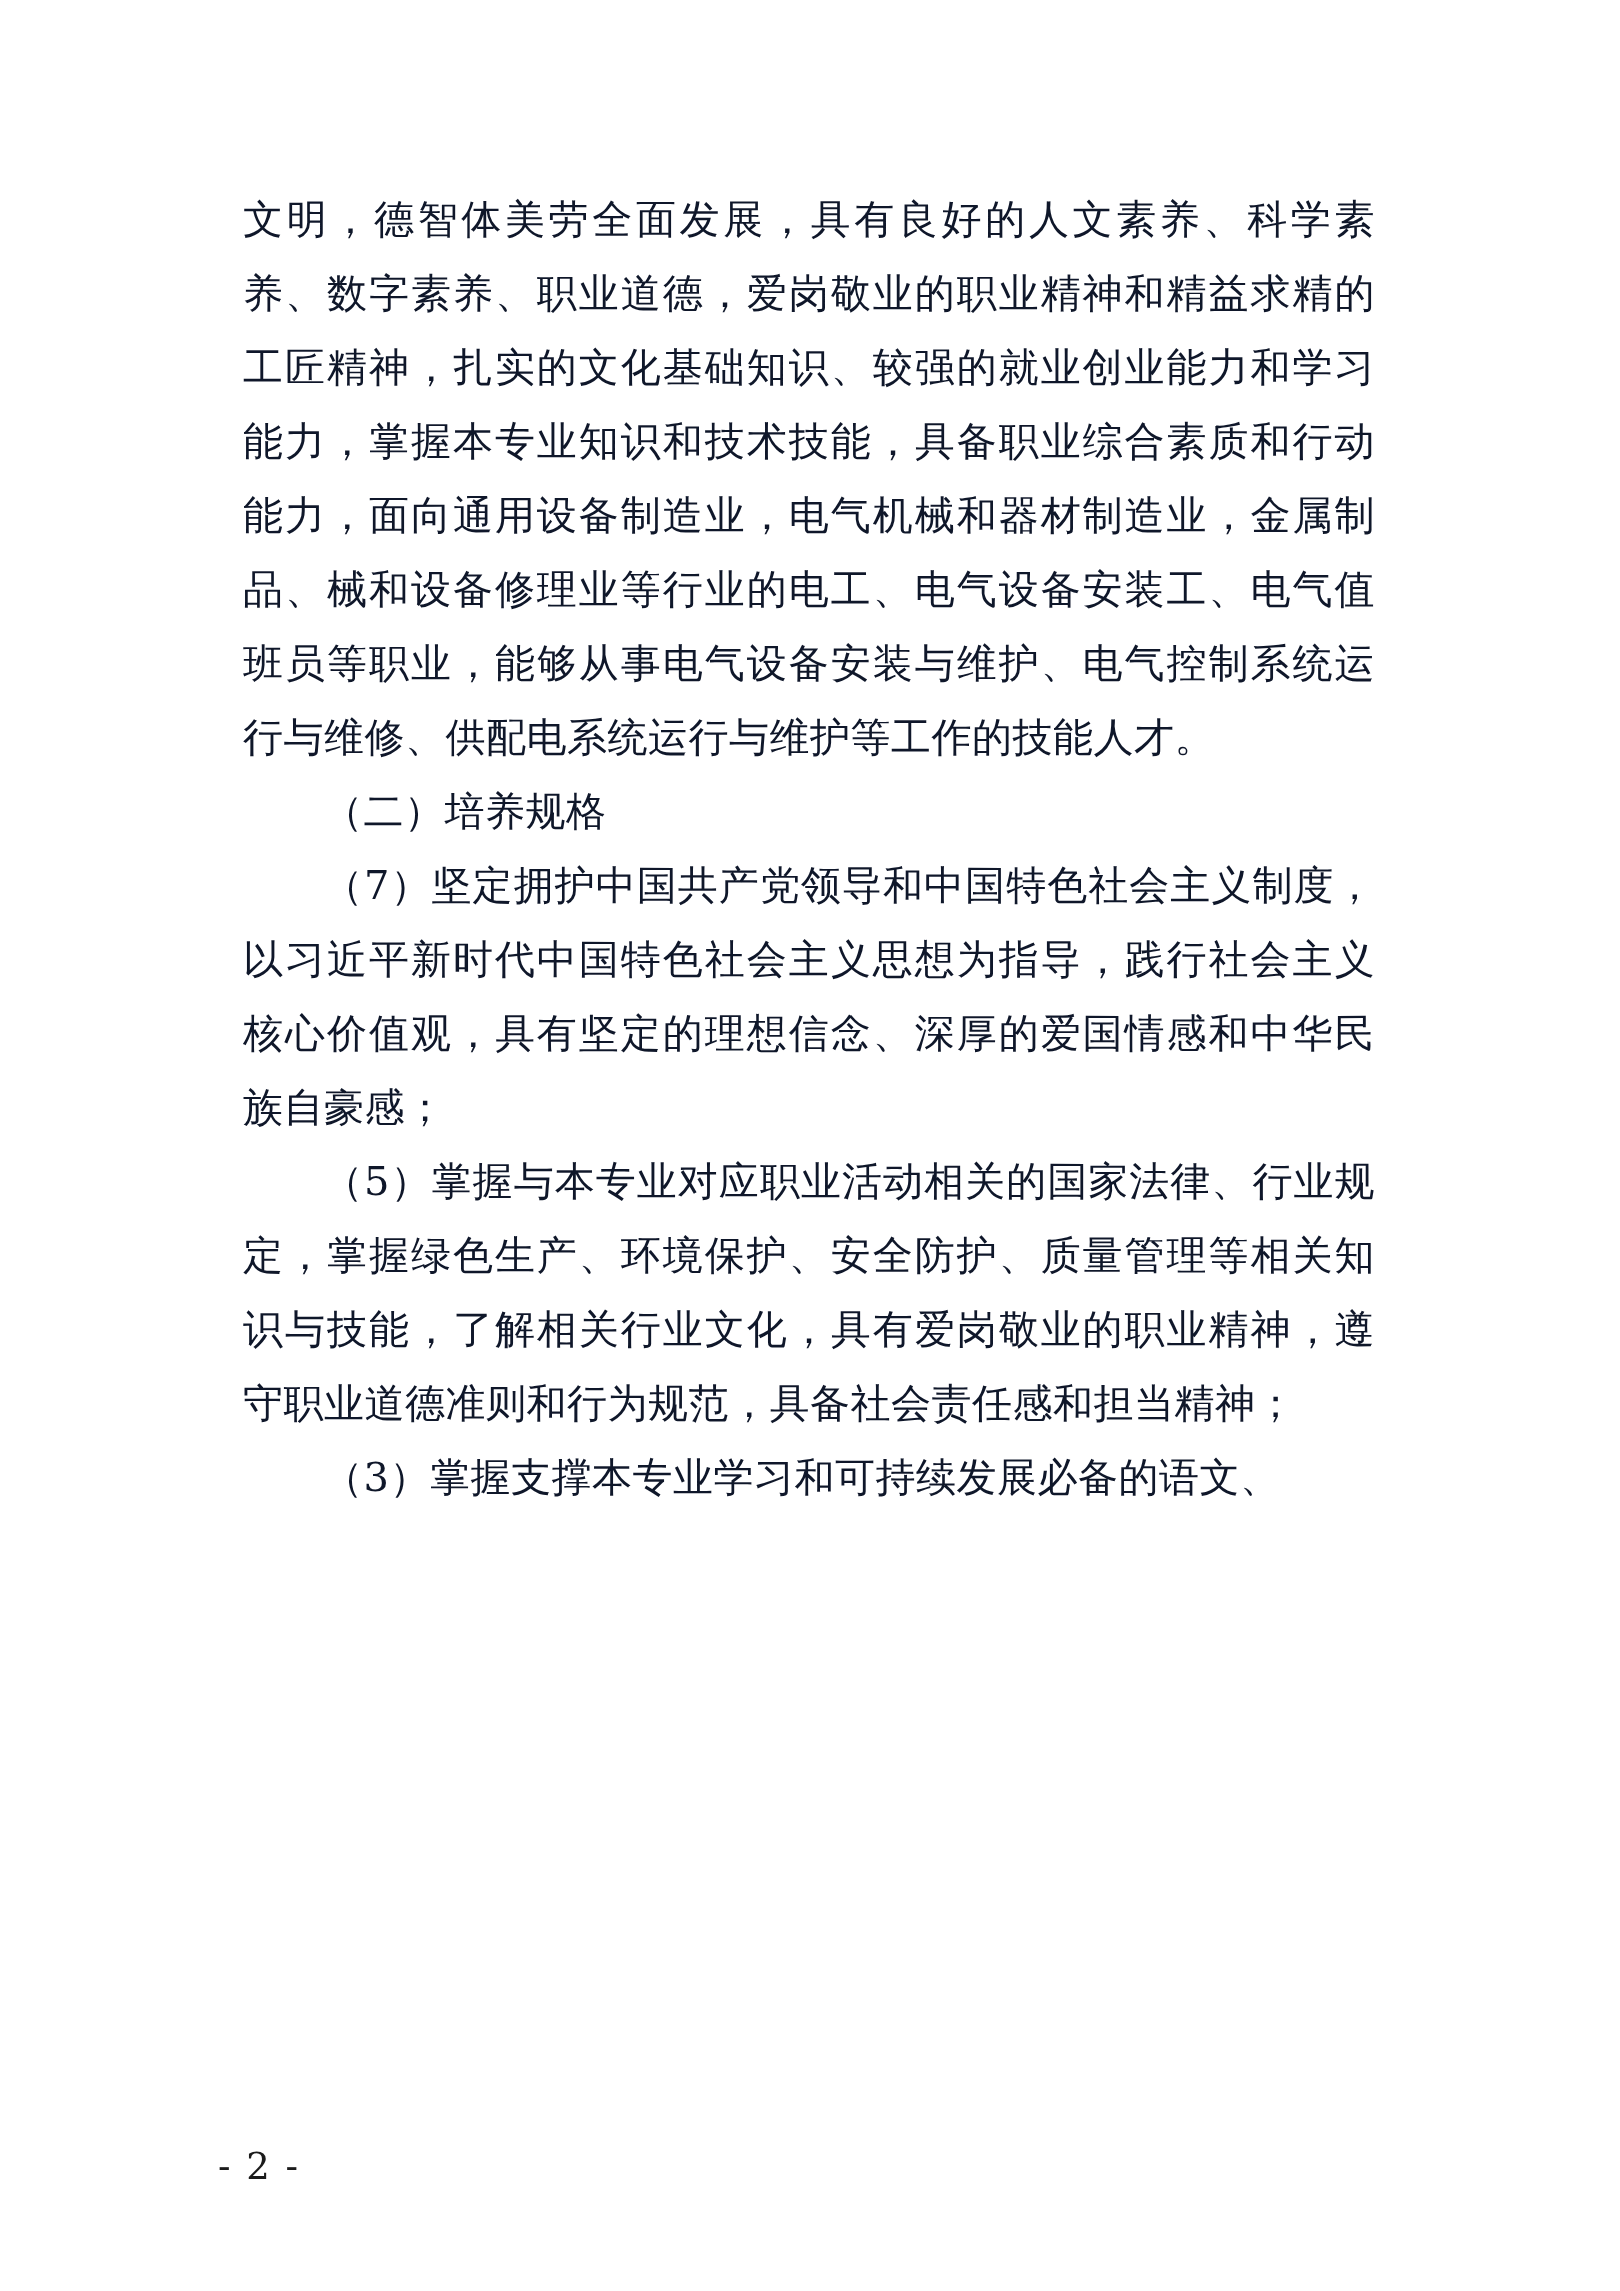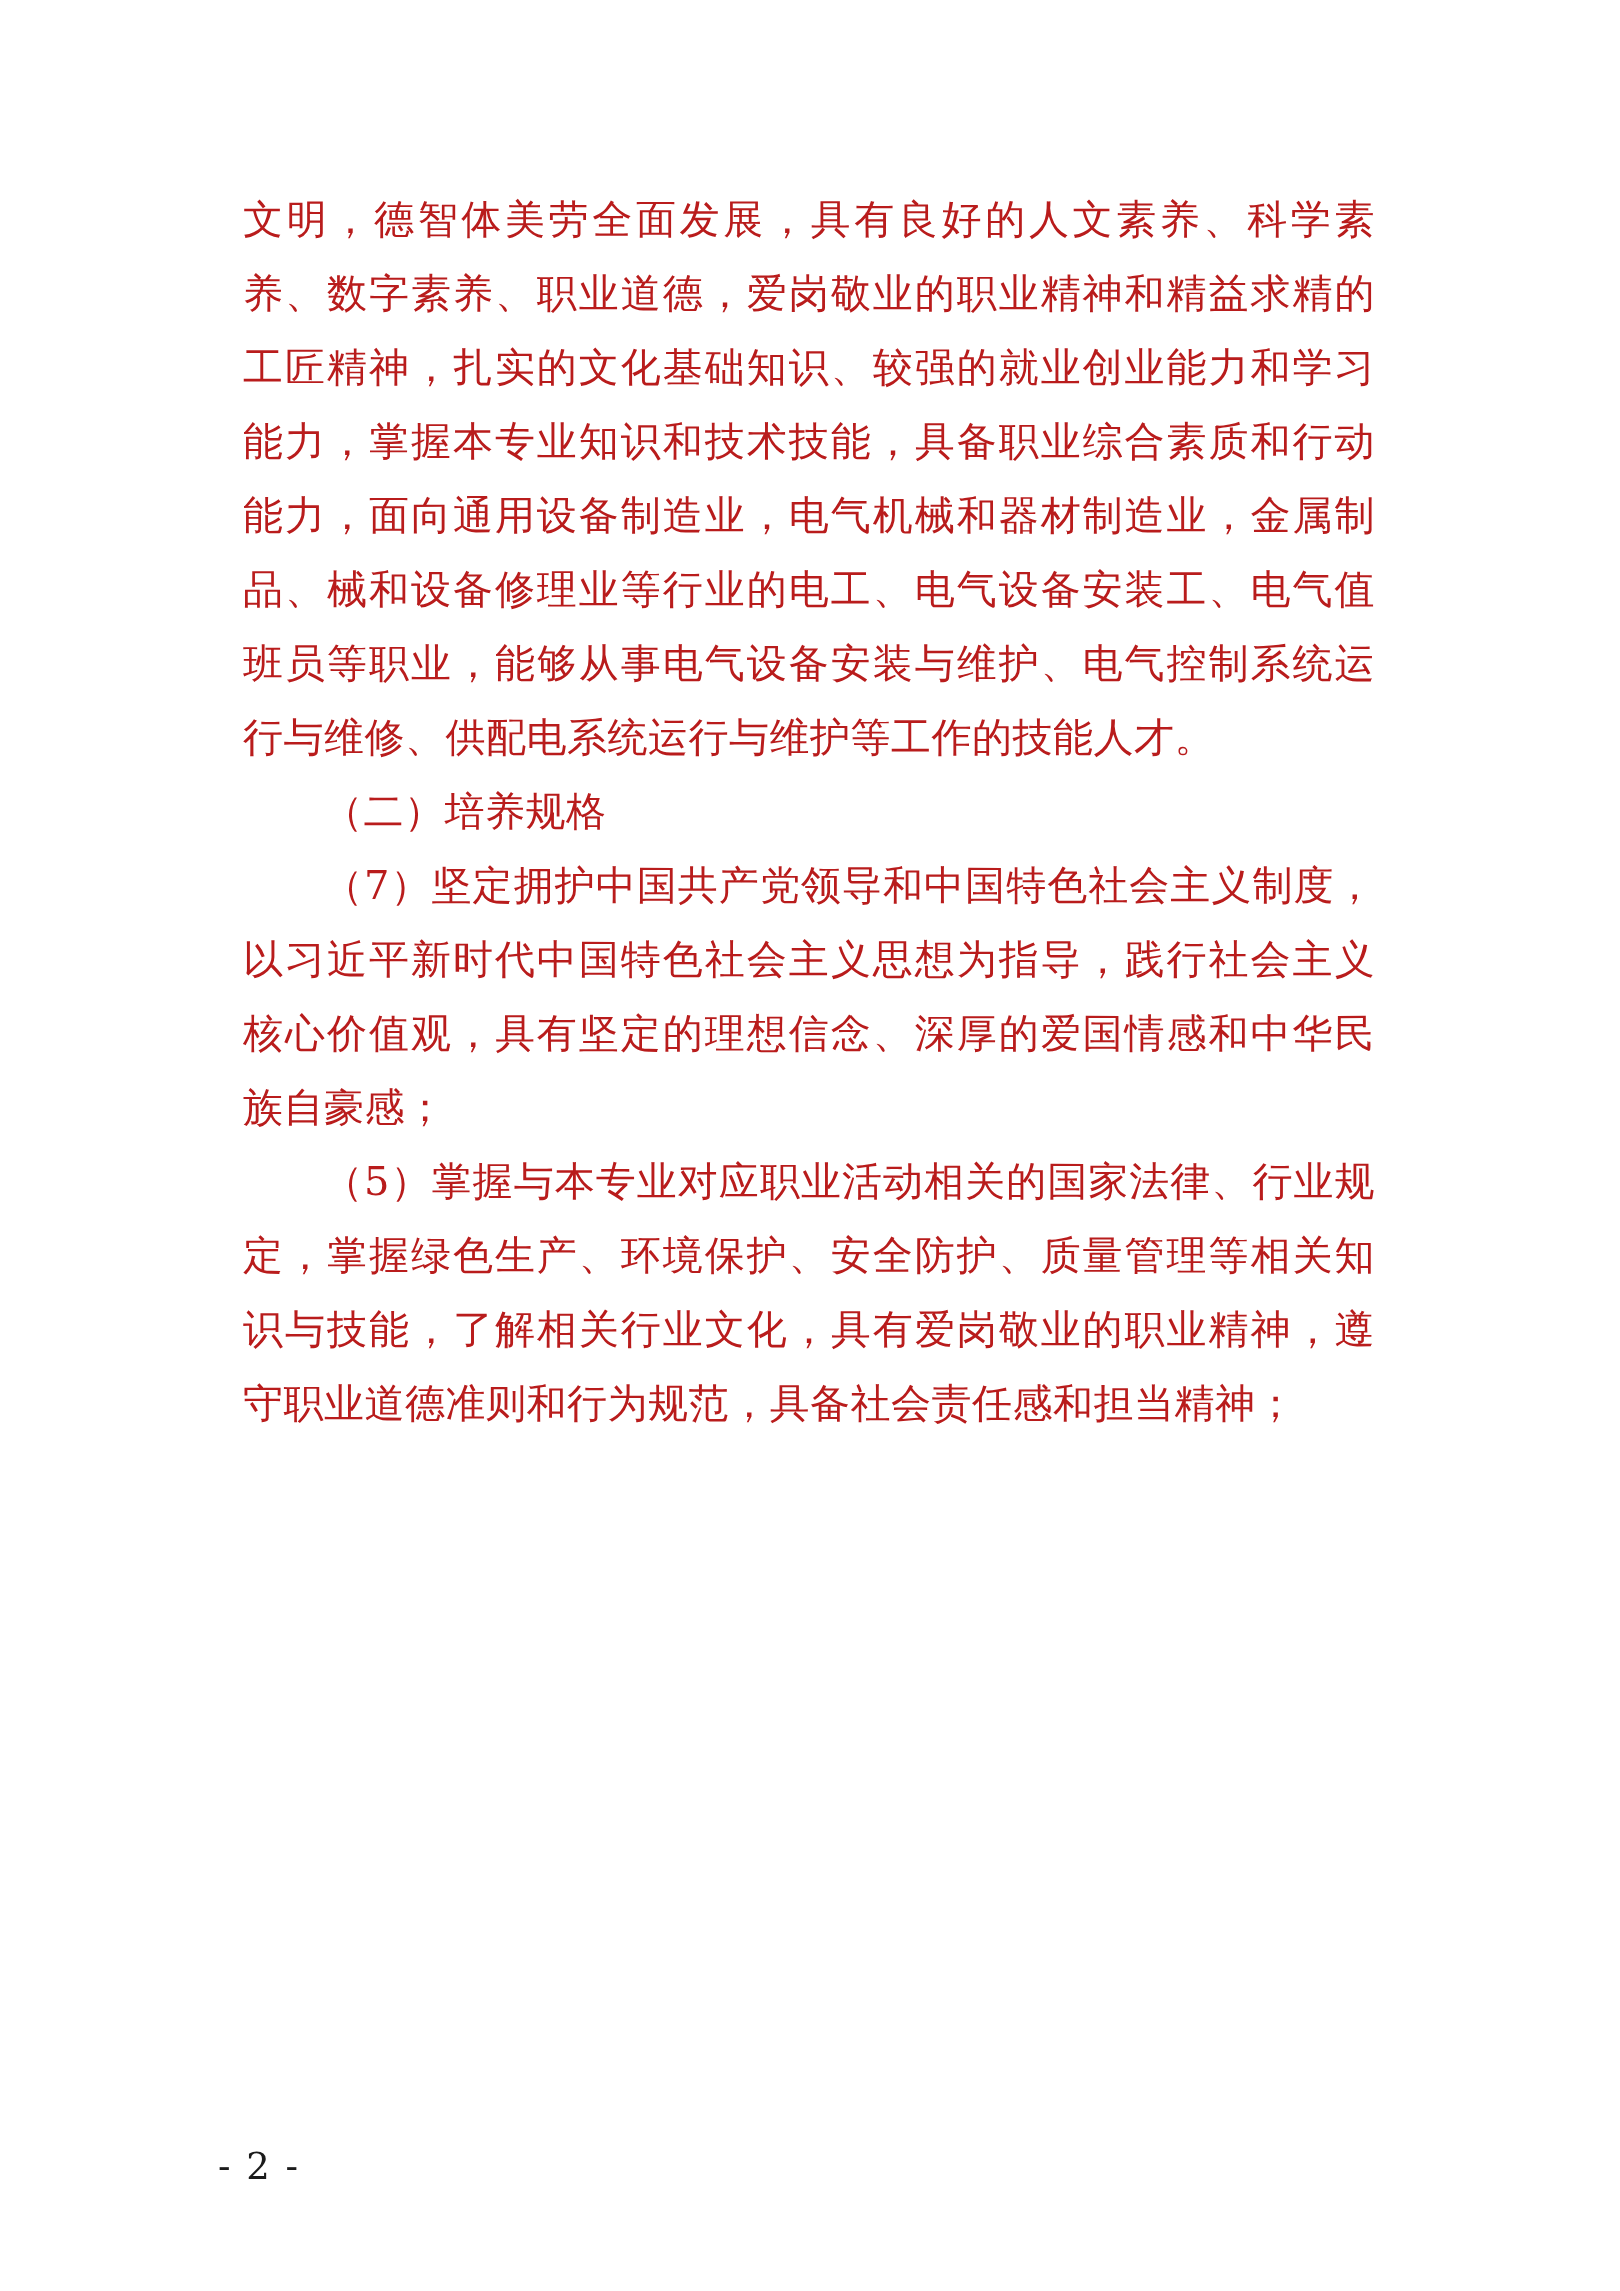--- a/index.html
+++ b/index.html
@@ -23,21 +23,21 @@
     top: 182px;
     width: 1132px;
   }
   .para {
     font-size: 40px;
     line-height: 74px;
     text-align: justify;
     text-justify: inter-ideograph;
     letter-spacing: 0.5px;
     margin: 0;
-    color: #b91c1c;
+    color: #0f172a;
   }
   .indent {
     text-indent: 80px;
   }
   .page-number {
     position: absolute;
     left: 218px;
     top: 2145px;
     font-size: 37px;
     color: #1b1b1b;
@@ -47,16 +47,17 @@
 </style>
 </head>
 <body>
 
 <div class="page">
   <div class="content">
     <p class="para">文明，德智体美劳全面发展，具有良好的人文素养、科学素养、数字素养、职业道德，爱岗敬业的职业精神和精益求精的工匠精神，扎实的文化基础知识、较强的就业创业能力和学习能力，掌握本专业知识和技术技能，具备职业综合素质和行动能力，面向通用设备制造业，电气机械和器材制造业，金属制品、械和设备修理业等行业的电工、电气设备安装工、电气值班员等职业，能够从事电气设备安装与维护、电气控制系统运行与维修、供配电系统运行与维护等工作的技能人才。</p>
     <p class="para indent">（二）培养规格</p>
     <p class="para indent">（7）坚定拥护中国共产党领导和中国特色社会主义制度，以习近平新时代中国特色社会主义思想为指导，践行社会主义核心价值观，具有坚定的理想信念、深厚的爱国情感和中华民族自豪感；</p>
     <p class="para indent">（5）掌握与本专业对应职业活动相关的国家法律、行业规定，掌握绿色生产、环境保护、安全防护、质量管理等相关知识与技能，了解相关行业文化，具有爱岗敬业的职业精神，遵守职业道德准则和行为规范，具备社会责任感和担当精神；</p>
+    <p class="para indent">（3）掌握支撑本专业学习和可持续发展必备的语文、</p>
   </div>
   <div class="page-number">- 2 -</div>
 </div>
 
 
 </body></html>

